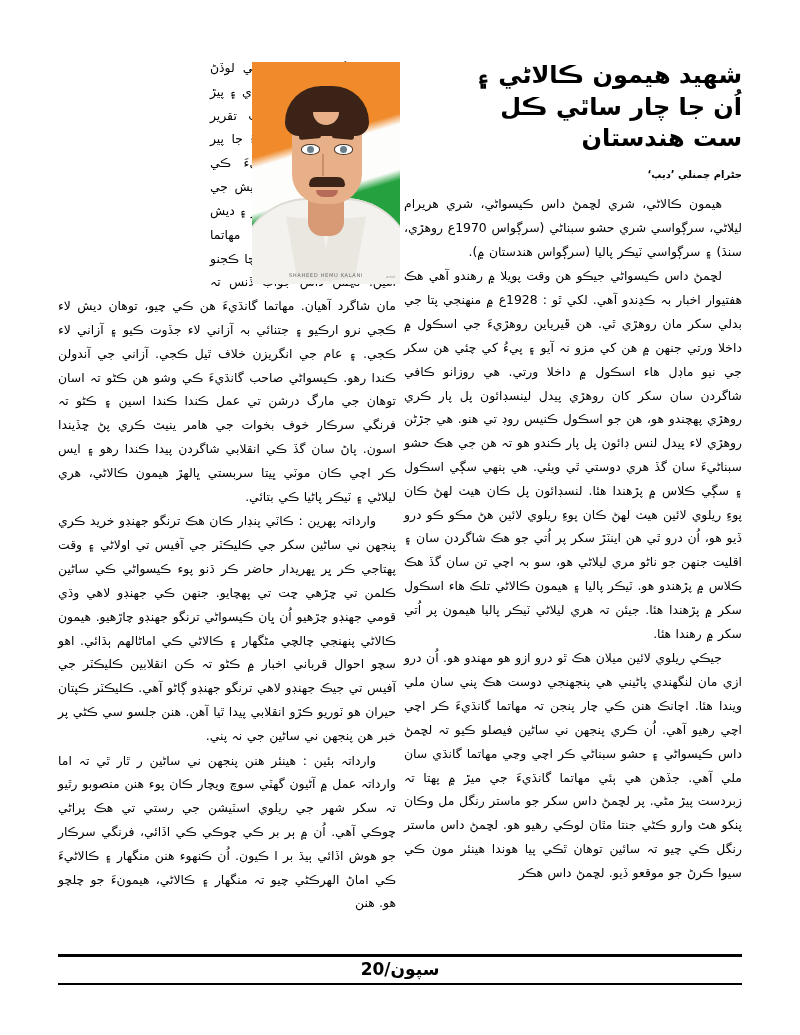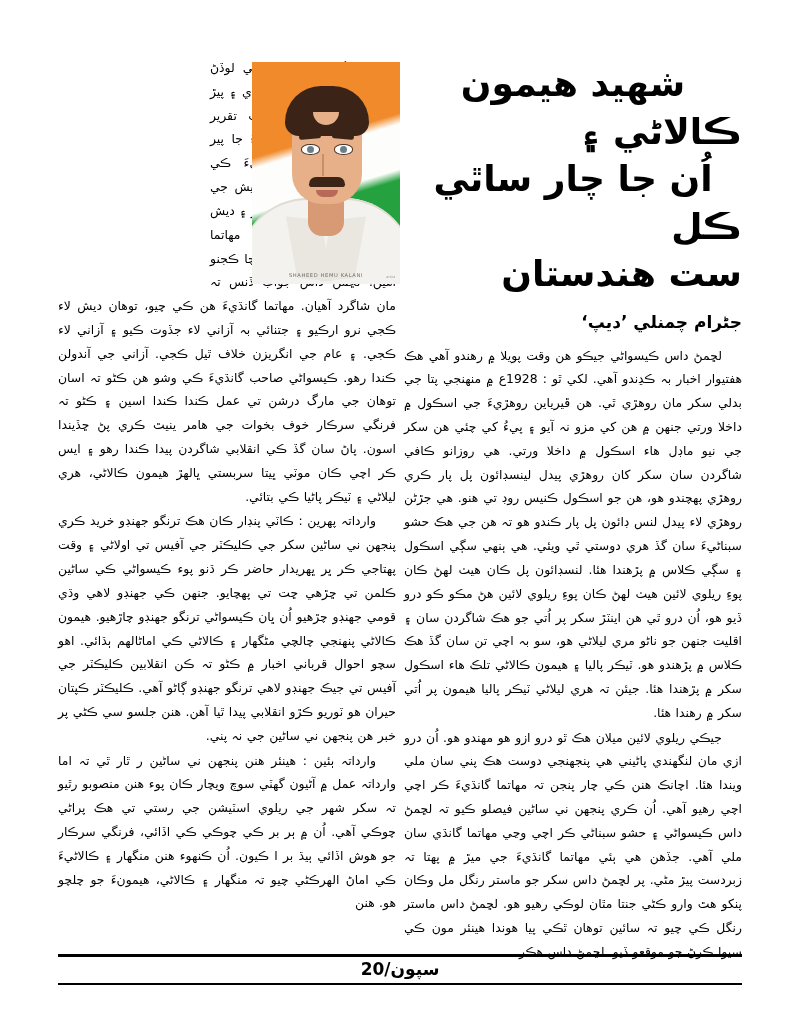--- a/index.html
+++ b/index.html
@@ -43,34 +43,34 @@
     text-align: justify;
     text-align-last: right;
   }
   .col-right { right: 0; }
   .col-left  { left: 0; }
 
   
   .headline {
     font-family: "DejaVu Sans", sans-serif;
     font-weight: bold;
-    font-size: 36px;
+    font-size: 24px;
     line-height: 1.32;
     text-align: center;
     direction: rtl;
     letter-spacing: 0px;
     margin: 0 0 2px 0;
     padding-top: 4px;
     color: #000;
   }
 
   .byline {
     font-family: "DejaVu Sans", sans-serif;
     font-weight: bold;
-    font-size: 17px;
+    font-size: 10px;
     text-align: right;
     direction: rtl;
     margin: 14px 0 12px 0;
     color: #000;
   }
 
   
   .para {
     font-family: "DejaVu Sans", sans-serif;
     font-size: 12.4px;
@@ -296,20 +296,21 @@
     <div class="col col-right">
 
       <h1 class="headline">
         <div>شھيد ھيمون ڪالاڻي ۽</div>
         <div>اُن جا چار ساٿي ڪل</div>
         <div>ست ھندستان</div>
       </h1>
 
       <div class="byline">جڻرام چمنلي ’ديپ‘</div>
 
+      <p class="para indent">ھيمون ڪالاڻي، شري لڇمڻ داس ڪيسواڻي، شري ھريرام ليلاڻي، سرڳواسي شري حشو سبناڻي (سرڳواس 1970ع روھڙي، سنڌ) ۽ سرڳواسي ٽيڪر پاليا (سرڳواس ھندستان ۾).</p>
       <p class="para indent">لڇمڻ داس ڪيسواڻي جيڪو ھن وقت پويلا ۾ رھندو آھي ھڪ ھفتيوار اخبار بہ ڪڍندو آھي. لکي ٿو : 1928ع ۾ منھنجي پتا جي بدلي سکر مان روھڙي ٿي. ھن ڦيرياين روھڙيءَ جي اسڪول ۾ داخلا ورتي جنھن ۾ ھن کي مزو نہ آيو ۽ پيءُ کي چئي ھن سکر جي نيو ماڊل ھاء اسڪول ۾ داخلا ورتي. ھي روزانو ڪافي شاگردن سان سکر کان روھڙي پيدل لينسڊائون پل پار ڪري روھڙي پھچندو ھو، ھن جو اسڪول ڪنيس روڊ تي ھنو. ھي جڙڻن روھڙي لاء پيدل لنس ڊائون پل پار ڪندو ھو تہ ھن جي ھڪ حشو سبناڻيءَ سان گڏ ھري دوستي ٿي ويئي. ھي ٻنهي سڳي اسڪول ۽ سڳي ڪلاس ۾ پڙھندا ھئا. لنسڊائون پل ڪان ھيٺ لهڻ ڪان پوءِ ريلوي لائين ھيٺ لهڻ ڪان پوءِ ريلوي لائين ھڻ مڪو ڪو درو ڏيو ھو، اُن درو ٿي ھن اينٽڙ سکر پر اُتي جو ھڪ شاگردن سان ۽ اقليت جنھن جو ناڻو مري ليلاڻي ھو، سو بہ اچي تن سان گڏ ھڪ ڪلاس ۾ پڙھندو ھو. ٽيڪر پاليا ۽ ھيمون ڪالاڻي تلڪ ھاء اسڪول سکر ۾ پڙھندا ھئا. جيئن تہ ھري ليلاڻي ٽيڪر پاليا ھيمون پر اُتي سکر ۾ رھندا ھئا.</p>
       <p class="para indent">جيڪي ريلوي لائين ميلان ھڪ ٿو درو ازو ھو مهندو ھو. اُن درو ازي مان لنگھندي پاڻيني ھي پنجھنجي دوست ھڪ پني سان ملي ويندا ھئا. اچانڪ ھنن ڪي چار پنجن تہ مهاتما گانڌيءَ ڪر اچي اچي رھيو آھي. اُن ڪري پنجھن ني ساڻين فيصلو ڪيو تہ لڇمڻ داس ڪيسواڻي ۽ حشو سبناڻي ڪر اچي وڃي مهاتما گانڌي سان ملي آھي. جڏھن ھي ٻئي مهاتما گانڌيءَ جي ميڙ ۾ پهتا تہ زبردست پيڙ مڻي. پر لڇمڻ داس سکر جو ماستر رنگل مل وڪان پنکو ھٿ وارو ڪڻي جنتا مٿان لوڪي رھيو ھو. لڇمڻ داس ماستر رنگل ڪي چيو تہ سائين توھان ٿڪي پيا ھوندا ھينئر مون ڪي سيوا ڪرڻ جو موقعو ڏيو. لڇمڻ داس ھڪر</p>
 
     </div>
 
     <div class="col col-left">
 
       <div class="photo-spacer"></div>
 
       <p class="para">ماستر رنگل ڪان پنکو وٺي لوڏڻ لڳو. لڇمڻ داس پنکو لوڏيندي ۽ پيڙ ڪي چيريندي جنھن وقت تقرير پوري ٿي تہ مهاتما گانڌيءَ جا پير ڇهندي ھن مهاتما گانڌيءَ ڪي عرض ڪيو تہ مون ڪي ديش جي شيوا ۾ ڪو مارگ درشن ڏيو ۽ ديش جي شيوا ڪري سگهان. مهاتما گانڌيءَ ھن ڪي چيو، تون چا ڪجنو آھين. لڇمڻ داس جواب ڏنس تہ مان شاگرد آھيان. مهاتما گانڌيءَ ھن ڪي چيو، توھان ديش لاء ڪجي نرو ارڪيو ۽ جتنائي بہ آزاني لاء جڏوت ڪيو ۽ آزاني لاء ڪجي. ۽ عام جي انگريزن خلاف ٿيل ڪجي. آزاني جي آندولن ڪندا رھو. ڪيسواڻي صاحب گانڌيءَ ڪي وشو ھن ڪڻو تہ اسان توھان جي مارگ درشن تي عمل ڪندا ڪندا اسين ۽ ڪڻو تہ فرنگي سرڪار خوف بخوات جي ھامر ينيٿ ڪري پڻ ڇڏيندا اسون. پاڻ سان گڏ ڪي انقلابي شاگردن پيدا ڪندا رھو ۽ ايس ڪر اچي ڪان موٽي ڀيتا سربستي ڀالهڙ ھيمون ڪالاڻي، ھري ليلاڻي ۽ ٽيڪر پاڻيا ڪي بتائي.</p>

